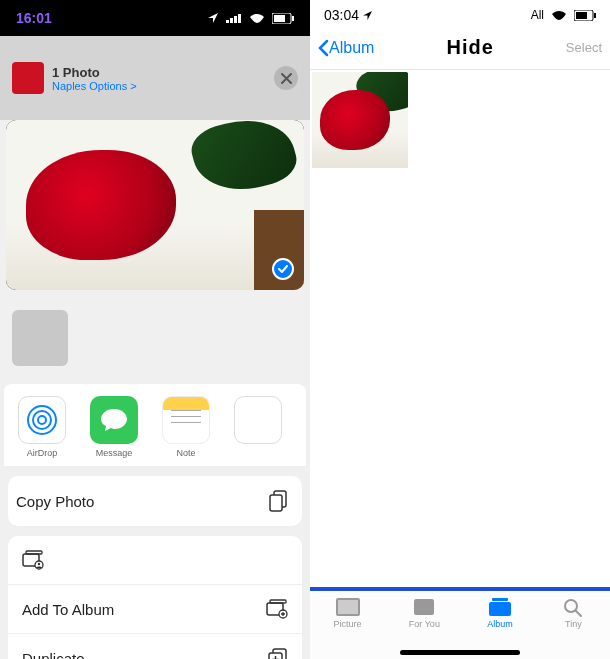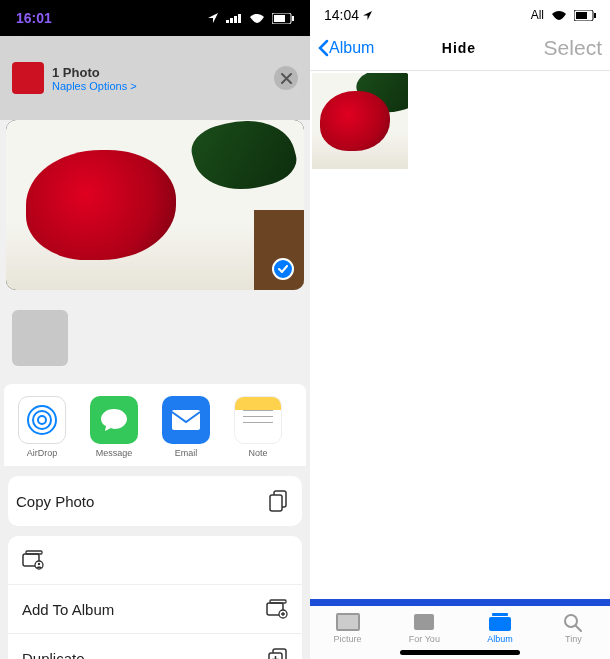--- a/index.html
+++ b/index.html
@@ -42,27 +42,27 @@
 .action-list { margin: 10px 8px 0 8px; background: #fff; border-radius: 10px; }
 .action-item { display: flex; align-items: center; justify-content: space-between; padding: 14px 14px; border-bottom: 1px solid #eee; font-size: 15px; color: #222; cursor: pointer; }
 .action-item:first-child { border-radius: 10px 10px 0 0; }
 .action-list.solo .action-item { border-bottom: none; padding-left: 8px; }
 .action-icon { color: #444; }
 
 
 .status-bar-light { height: 30px; background: #fff; color: #000; display: flex; align-items: center; justify-content: space-between; padding: 0 14px; font-size: 14px; font-weight: 500; }
 .nav-bar { display: flex; align-items: center; justify-content: space-between; padding: 6px 8px 10px 8px; border-bottom: 1px solid #e5e5e5; }
 .nav-back { color: #007aff; font-size: 16px; display: flex; align-items: center; cursor: pointer; }
-.nav-title { font-weight: 700; font-size: 14px; color: #000; letter-spacing: 1px; }
-.nav-action { color: #aaa; font-size: 21px; }
+.nav-title { font-weight: 700; font-size: 20px; color: #000; letter-spacing: 1px; }
+.nav-action { color: #aaa; font-size: 13px; }
 
 .grid-area { flex: 1; padding: 2px; background: #fff; }
 .grid-thumb { width: 96px; height: 96px; position: relative; overflow: hidden; }
 
-.tabbar { height: 60px; border-top: 7px solid #1d4ed8; display: flex; justify-content: space-around; align-items: flex-start; padding-top: 6px; background: #fcfcfc; }
+.tabbar { height: 72px; border-top: 4px solid #1d4ed8; display: flex; justify-content: space-around; align-items: flex-start; padding-top: 6px; background: #fcfcfc; }
 .tab { display: flex; flex-direction: column; align-items: center; gap: 2px; color: #999; cursor: pointer; }
 .tab.active { color: #007aff; }
 .tab-label { font-size: 9px; }
 .tab-icon-box { width: 26px; height: 20px; }
 .home-indicator { position: absolute; bottom: 4px; left: 50%; transform: translateX(-50%); width: 120px; height: 5px; background: #000; border-radius: 3px; }
 
 svg { display: block; }
 </style>
 </head>
 <body>
@@ -134,29 +134,20 @@
     </div>
     <div class="app-icon-wrap">
       <div class="app-icon messages">
         <svg width="30" height="28" viewBox="0 0 30 28">
             <path d="M15 3 C7 3 2 8 2 13 C2 16 4 19 7 20 L6 25 L12 22 C13 22 14 23 15 23 C23 23 28 18 28 13 C28 8 23 3 15 3" fill="#fff"></path>
           </svg>
       </div>
       <div class="app-label">Message</div>
     </div>
     <div class="app-icon-wrap">
-      <div class="app-icon mail">
-        <svg width="32" height="24" viewBox="0 0 32 24">
-            <rect x="2" y="2" width="28" height="20" rx="2" fill="#fff"></rect>
-            <path d="M2 4 L16 14 L30 4" fill="none" stroke="#1e7cf0" stroke-width="2"></path>
-          </svg>
-      </div>
-      <div class="app-label">Email</div>
-    </div>
-    <div class="app-icon-wrap">
       <div class="app-icon notes"></div>
       <div class="app-label">Note</div>
     </div>
     <div class="app-icon-wrap">
       <div class="app-icon more-dots">
         
       </div>
 
     </div>
   </div>
@@ -209,21 +200,21 @@
     <div class="action-item">
       
       
     </div>
   </div>
 </div>
 
 <div class="panel right">
   <div class="status-bar-light">
     <span style="display:flex;align-items:center;gap:4px">
-      <span>14:04</span>
+      <span>03:04</span>
       <svg width="9" height="9" viewBox="0 0 10 10">
           <path d="M0 5 L10 0 L5 10 L5 5 Z" fill="#000"></path>
         </svg>
     </span>
     <span class="status-icons">
       <span style="font-size:12px">All</span>
       <svg width="14" height="10" viewBox="0 0 14 10">
           <path d="M7 10 C5 10 2 7 0 4 C4 0 10 0 14 4 C12 7 9 10 7 10" fill="#000"></path>
         </svg>
       <svg width="22" height="11" viewBox="0 0 22 11">

